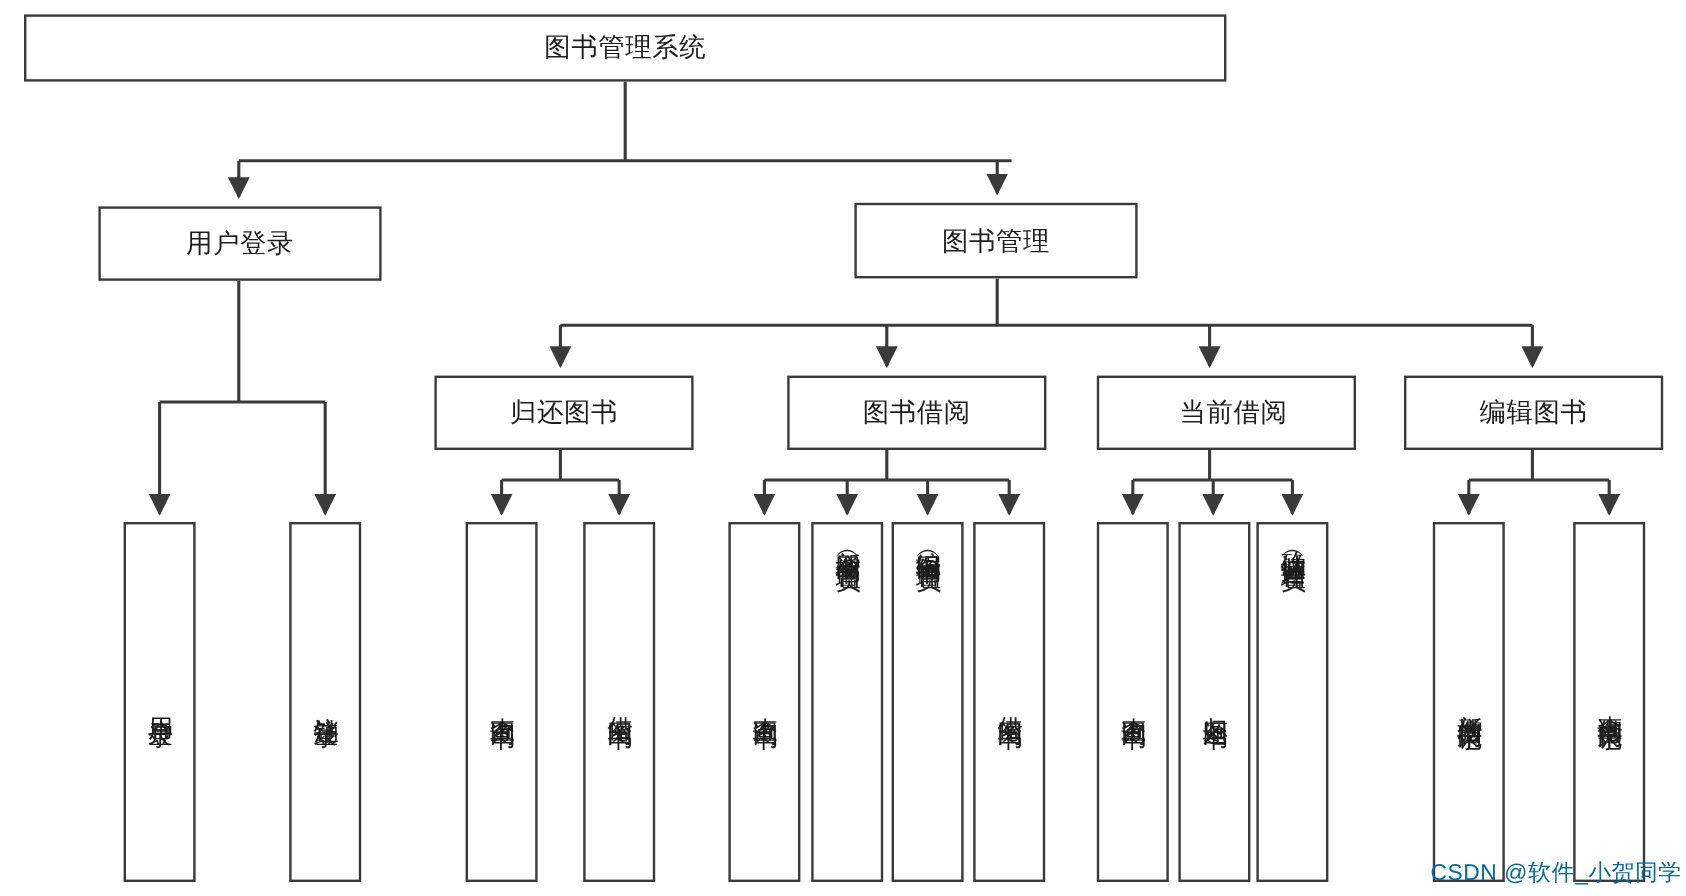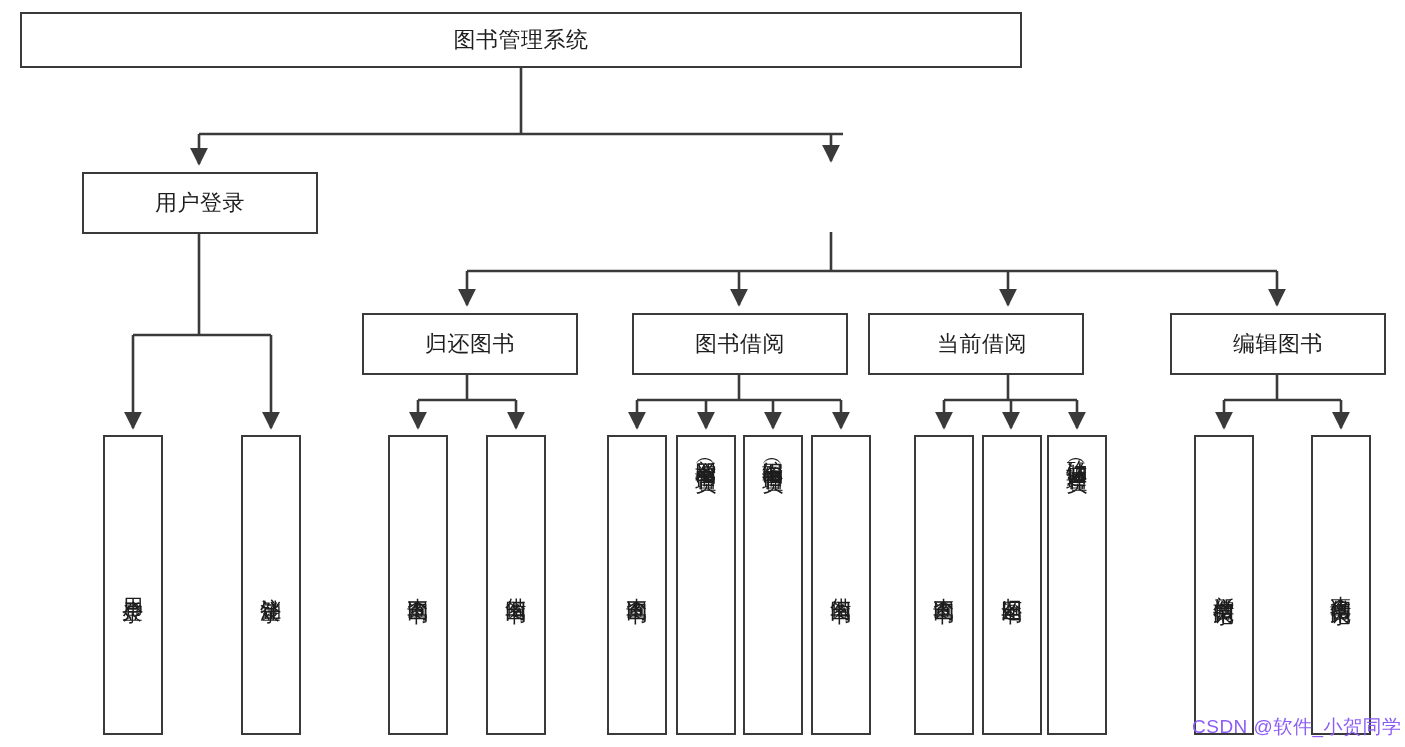--- a/index.html
+++ b/index.html
@@ -63,21 +63,21 @@
     align-items: center;
   }
   .node.vert.top {
     align-items: flex-start;
   }
   .node.vert.top .lbl {
     margin-top: 6px;
   }
   .watermark {
     position: absolute;
-    color: #8b5cf6;
+    color: #0369a1;
     font-size: 19px;
     white-space: nowrap;
     letter-spacing: 0.5px;
   }
 </style>
 </head>
 <body>
 
 <div id="canvas">
 
@@ -132,30 +132,33 @@
   </svg>
 
   <div class="node" style="left:20px; top:12px; width:1002px; height:56px;">
     <span class="lbl">图书管理系统</span>
   </div>
 
   <div class="node" style="left:82px; top:172px; width:236px; height:62px;">
     <span class="lbl">用户登录</span>
   </div>
 
+  <div class="node" style="left:712px; top:169px; width:236px; height:63px;">
+    <span class="lbl">图书管理</span>
+  </div>
 
   <div class="node" style="left:362px; top:313px; width:216px; height:62px;">
     <span class="lbl">归还图书</span>
   </div>
 
-  <div class="node" style="left:632px; top:313px; width:216px; height:62px;">
+  <div class="node" style="left:656px; top:313px; width:216px; height:62px;">
     <span class="lbl">图书借阅</span>
   </div>
 
-  <div class="node" style="left:868px; top:313px; width:216px; height:62px;padding-left:12px;">
+  <div class="node" style="left:914px; top:313px; width:216px; height:62px;padding-left:12px;">
     <span class="lbl">当前借阅</span>
   </div>
 
   <div class="node" style="left:1170px; top:313px; width:216px; height:62px;">
     <span class="lbl">编辑图书</span>
   </div>
 
   <div class="node vert mid" style="left:103px; top:435px; width:60px; height:300px;">
     <span class="lbl">用户登录</span>
   </div>

